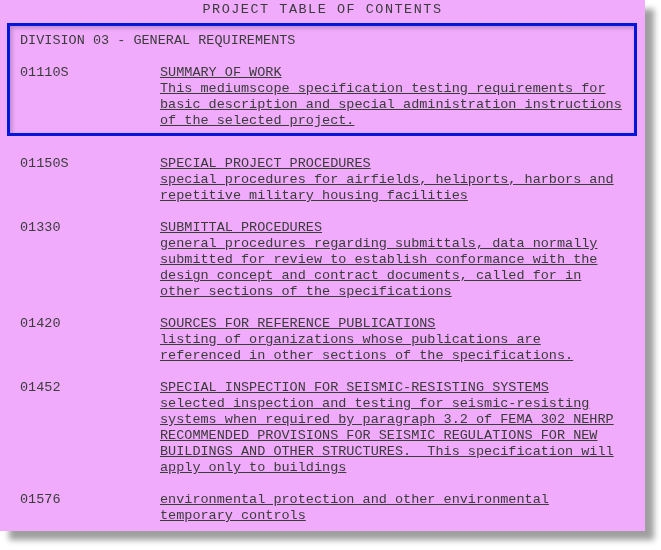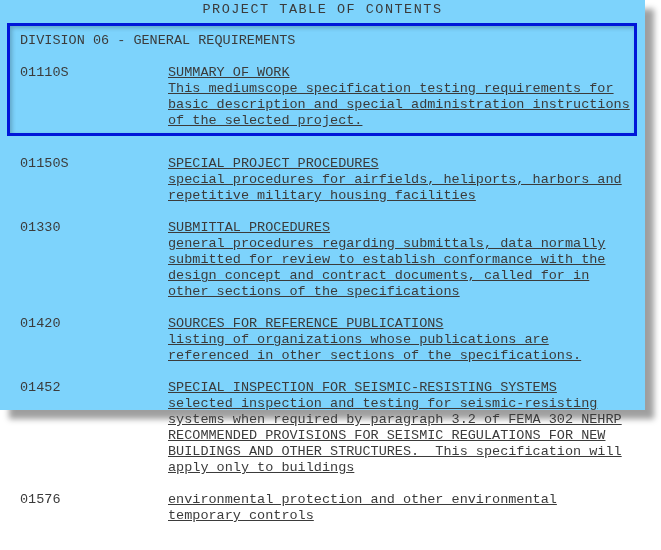--- a/index.html
+++ b/index.html
@@ -17,22 +17,22 @@
     font-family: "Liberation Mono", "DejaVu Sans Mono", monospace;
     color: #3b3b3b;
     font-size: 13.5px;
     line-height: 16px;
   }
   .page {
     position: absolute;
     left: 0;
     top: 0;
     width: 645px;
-    height: 410px;
-    background: #7dd3fc;
+    height: 531px;
+    background: #f0abfc;
     box-shadow: 9px 9px 6px rgba(0, 0, 0, 0.38);
     box-sizing: border-box;
     padding-top: 2px;
   }
   .doc-title {
     text-align: center;
     letter-spacing: 1.5px;
     white-space: pre;
     color: #3b3b3b;
   }
@@ -42,21 +42,20 @@
     box-shadow: inset 2px 2px 4px rgba(0, 0, 0, 0.22);
     padding: 7px 8px 4px 10px;
     box-sizing: border-box;
   }
   .division-header {
     white-space: pre;
   }
   .entry {
     display: flex;
     align-items: flex-start;
-    gap: 8px;
   }
   .entry .code {
     width: 140px;
     flex: 0 0 140px;
     white-space: pre;
   }
   .entry .body {
     flex: 1 1 auto;
   }
   .line {
@@ -80,21 +79,21 @@
 </style>
 </head>
 <body>
 
 <div class="stage">
   <div class="page">
 
     <div class="doc-title">PROJECT TABLE OF CONTENTS</div>
 
     <div class="highlight-box" style="border-color: rgb(0, 22, 217);">
-      <div class="division-header">DIVISION 06 - GENERAL REQUIREMENTS</div>
+      <div class="division-header">DIVISION 03 - GENERAL REQUIREMENTS</div>
 
       <div class="entry">
         <div class="code">01110S</div>
         <div class="body">
           <div class="line">SUMMARY OF WORK</div>
           <div class="line">This mediumscope specification testing requirements for</div>
           <div class="line">basic description and special administration instructions</div>
           <div class="line">of the selected project.</div>
         </div>
       </div>

